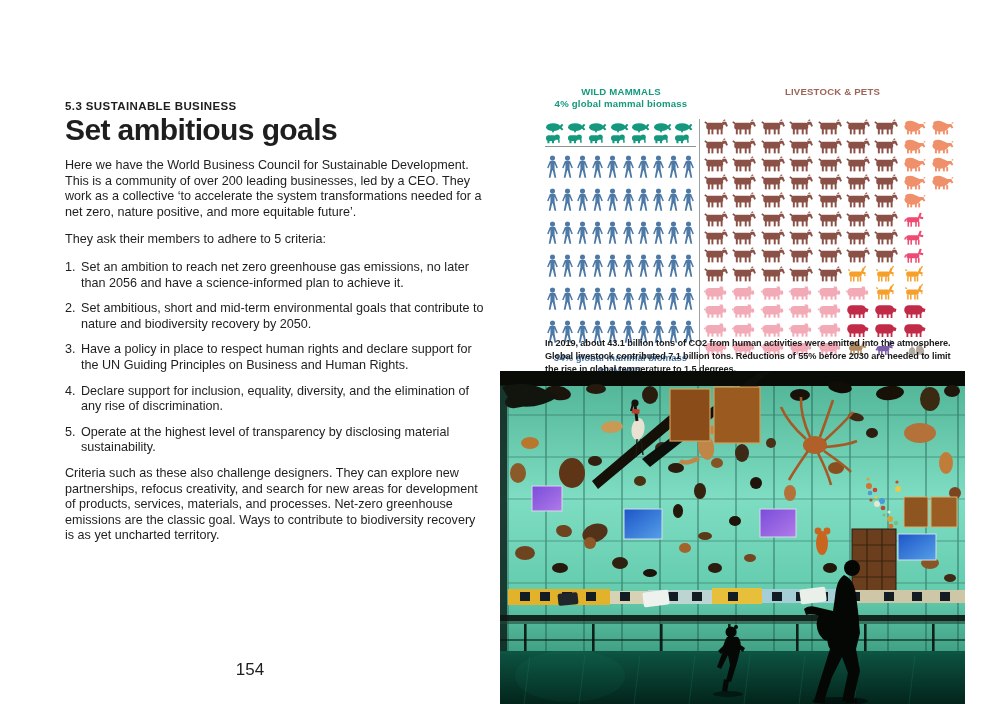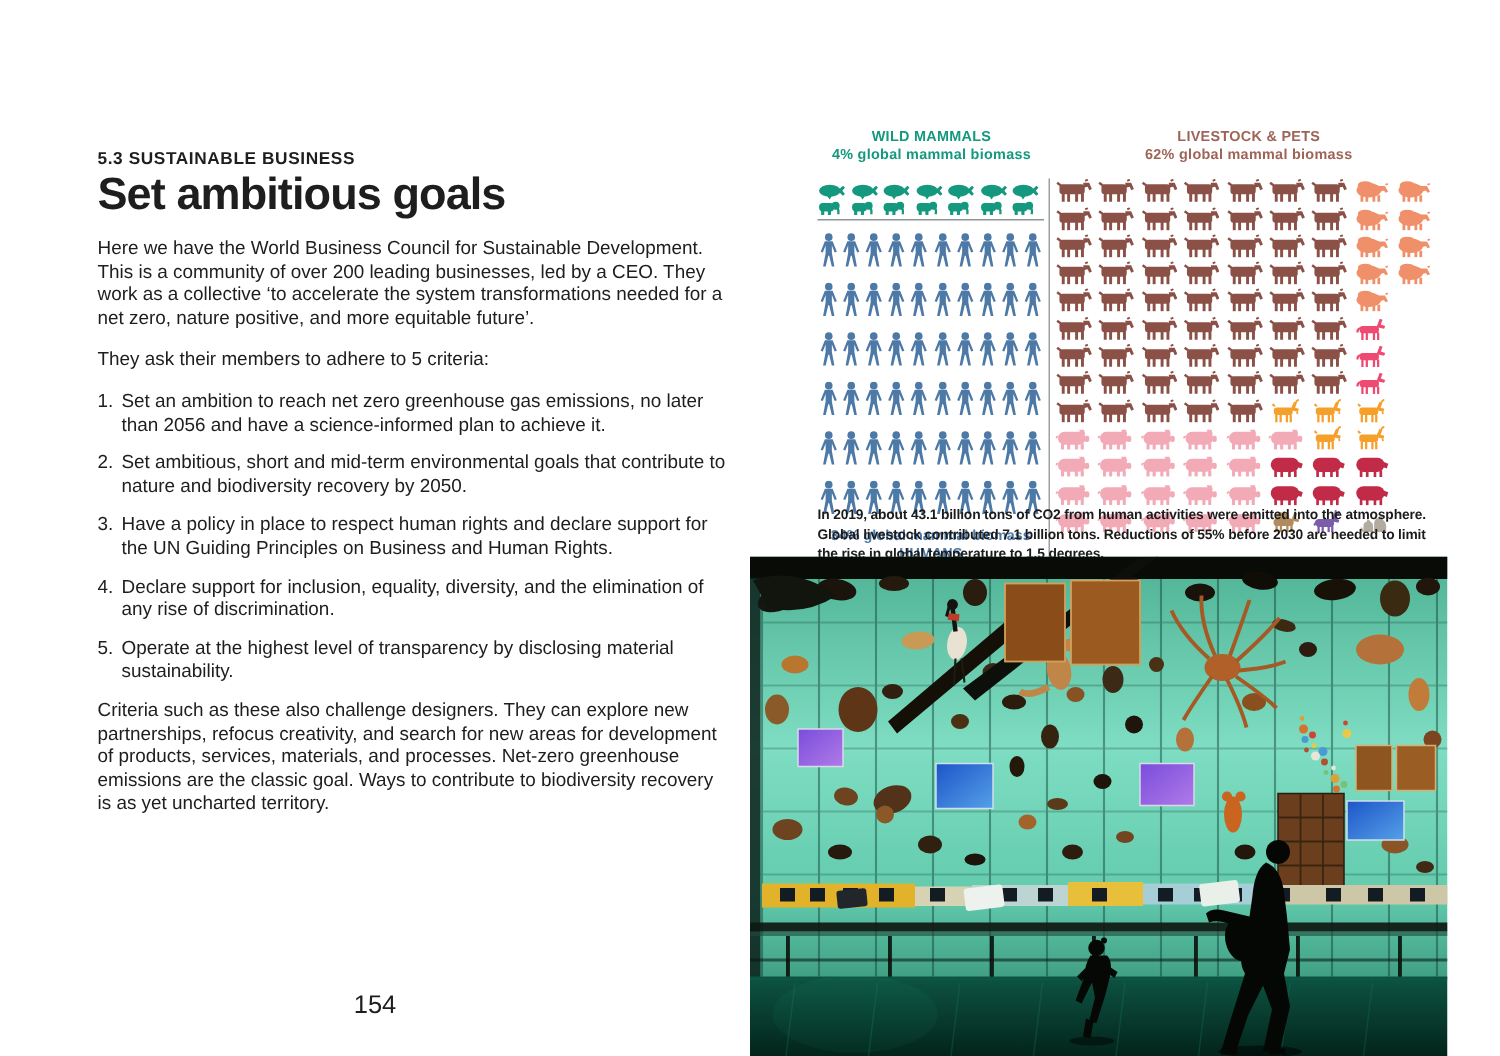--- a/index.html
+++ b/index.html
@@ -180,21 +180,20 @@
   <div class="pagenum">154</div>
 
   <div class="infographic">
     <div class="ig-headers">
       <div class="igh left" id="hdr-left" style="color: rgb(20, 153, 126);">
         <div>WILD MAMMALS</div>
         <div>4% global mammal biomass</div>
       </div>
       <div class="igh right" id="hdr-right" style="color: rgb(158, 100, 87);">
         <div>LIVESTOCK &amp; PETS</div>
-        <div>62% global mammal biomass</div>
       </div>
     </div>
     <div class="ig-body">
       <div class="ig-left">
         <div class="wild-row" id="wild-row">
             <div class="wild-cell">
               <svg width="19" height="23" viewBox="0 0 22 26">
                 <use href="#i-wildpair" fill="#14997e"></use>
               </svg>
             </div>

